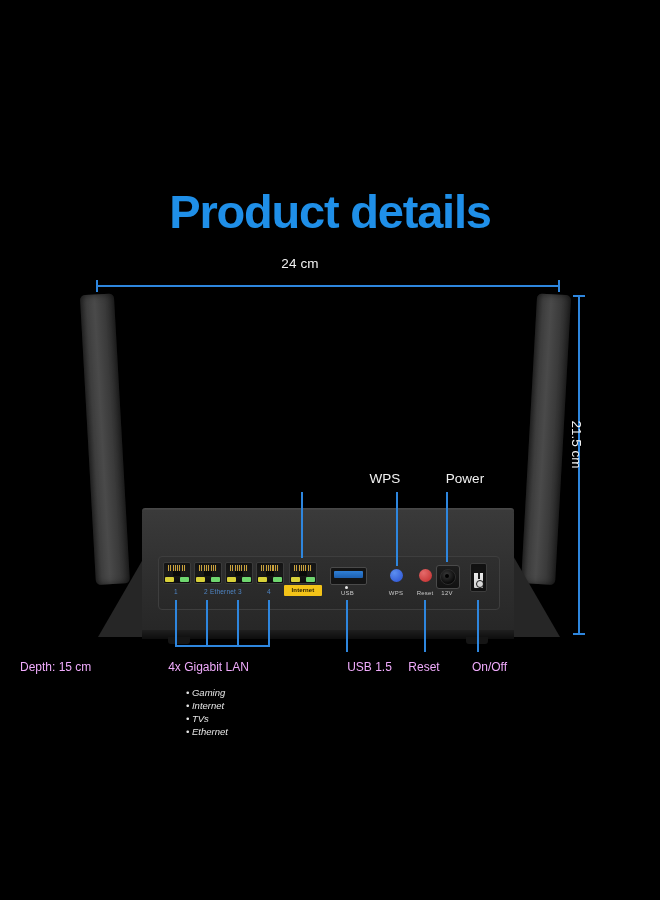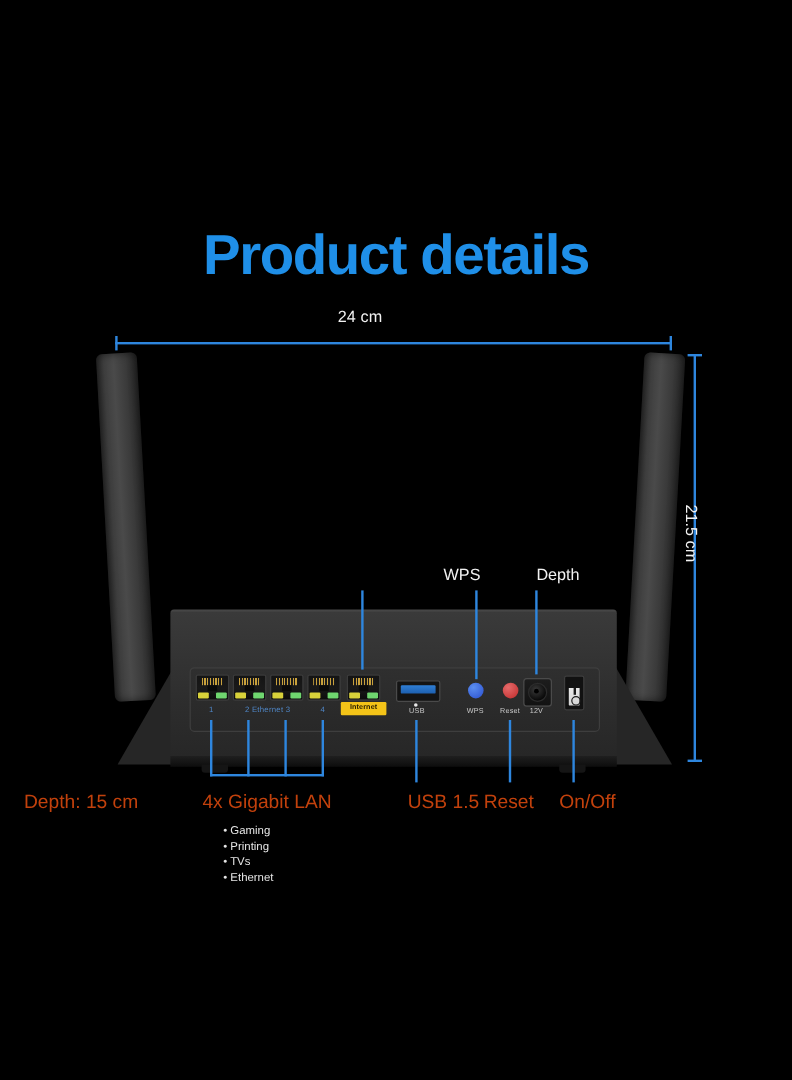--- a/index.html
+++ b/index.html
@@ -198,48 +198,48 @@
 
   #lbl-wan{left:190px;top:471px;width:160px;}
   #lead-wan{left:301px;top:492px;height:66px;}
   #lbl-wps{left:320px;top:471px;width:130px;}
   #lead-wps{left:396px;top:492px;height:74px;}
   #lbl-power{left:400px;top:471px;width:130px;}
   #lead-power{left:446px;top:492px;height:70px;}
 
   
   .callout-bot-label{
-    position:absolute;color:#c2410c;font-size:16px;text-align:center;white-space:nowrap;
+    position:absolute;color:#f0abfc;font-size:12px;text-align:center;white-space:nowrap;
   }
   #lbl-depth{left:20px;top:660px;width:130px;text-align:left;}
 
   
   #lan-bracket{
     position:absolute;left:175px;top:645px;width:95px;height:2px;background:#2e86de;
   }
   .lan-tick{position:absolute;width:2px;background:#2e86de;top:600px;height:47px;}
   #lan-t1{left:175px;}
   #lan-t2{left:206px;}
   #lan-t3{left:237px;}
   #lan-t4{left:268px;}
-  #lbl-lan{left:150px;top:660px;width:145px;}
+  #lbl-lan{left:136px;top:660px;width:145px;}
 
   #lead-usb{left:346px;top:600px;height:52px;}
   #lbl-usb-b{left:292px;top:660px;width:155px;}
 
   #lead-reset{left:424px;top:600px;height:52px;}
   #lbl-reset-b{left:374px;top:660px;width:100px;}
 
   #lead-onoff{left:477px;top:600px;height:52px;}
   #lbl-onoff{left:432px;top:660px;width:115px;}
 
   
   #bullets{
     position:absolute;left:186px;top:686px;width:160px;
-    color:#e6e6e6;font-size:9.5px;line-height:13px;
+    color:#e6e6e6;font-size:9.5px;line-height:13px;font-style:italic;
   }
   #bullets div{white-space:nowrap;}
 </style>
 </head>
 <body>
 
 <div class="stage">
 
   <div id="title">Product details</div>
 
@@ -328,21 +328,21 @@
     <div class="rocker"></div>
     <div class="mark-i"></div>
     <div class="mark-o"></div>
   </div>
 
   <div class="lead-v" id="lead-wan"></div>
 
   <div class="callout-top-label" id="lbl-wps">WPS</div>
   <div class="lead-v" id="lead-wps"></div>
 
-  <div class="callout-top-label" id="lbl-power">Depth</div>
+  <div class="callout-top-label" id="lbl-power">Power</div>
   <div class="lead-v" id="lead-power"></div>
 
   <div class="callout-bot-label" id="lbl-depth">Depth: 15 cm</div>
 
   <div class="lan-tick" id="lan-t1"></div>
   <div class="lan-tick" id="lan-t2"></div>
   <div class="lan-tick" id="lan-t3"></div>
   <div class="lan-tick" id="lan-t4"></div>
   <div id="lan-bracket"></div>
   <div class="callout-bot-label" id="lbl-lan">4x Gigabit LAN</div>
@@ -351,18 +351,18 @@
   <div class="callout-bot-label" id="lbl-usb-b">USB 1.5</div>
 
   <div class="lead-v" id="lead-reset"></div>
   <div class="callout-bot-label" id="lbl-reset-b">Reset</div>
 
   <div class="lead-v" id="lead-onoff"></div>
   <div class="callout-bot-label" id="lbl-onoff">On/Off</div>
 
   <div id="bullets">
     <div>• Gaming</div>
-    <div>• Printing</div>
+    <div>• Internet</div>
     <div>• TVs</div>
     <div>• Ethernet</div>
   </div>
 
 </div>
 
 </body></html>

